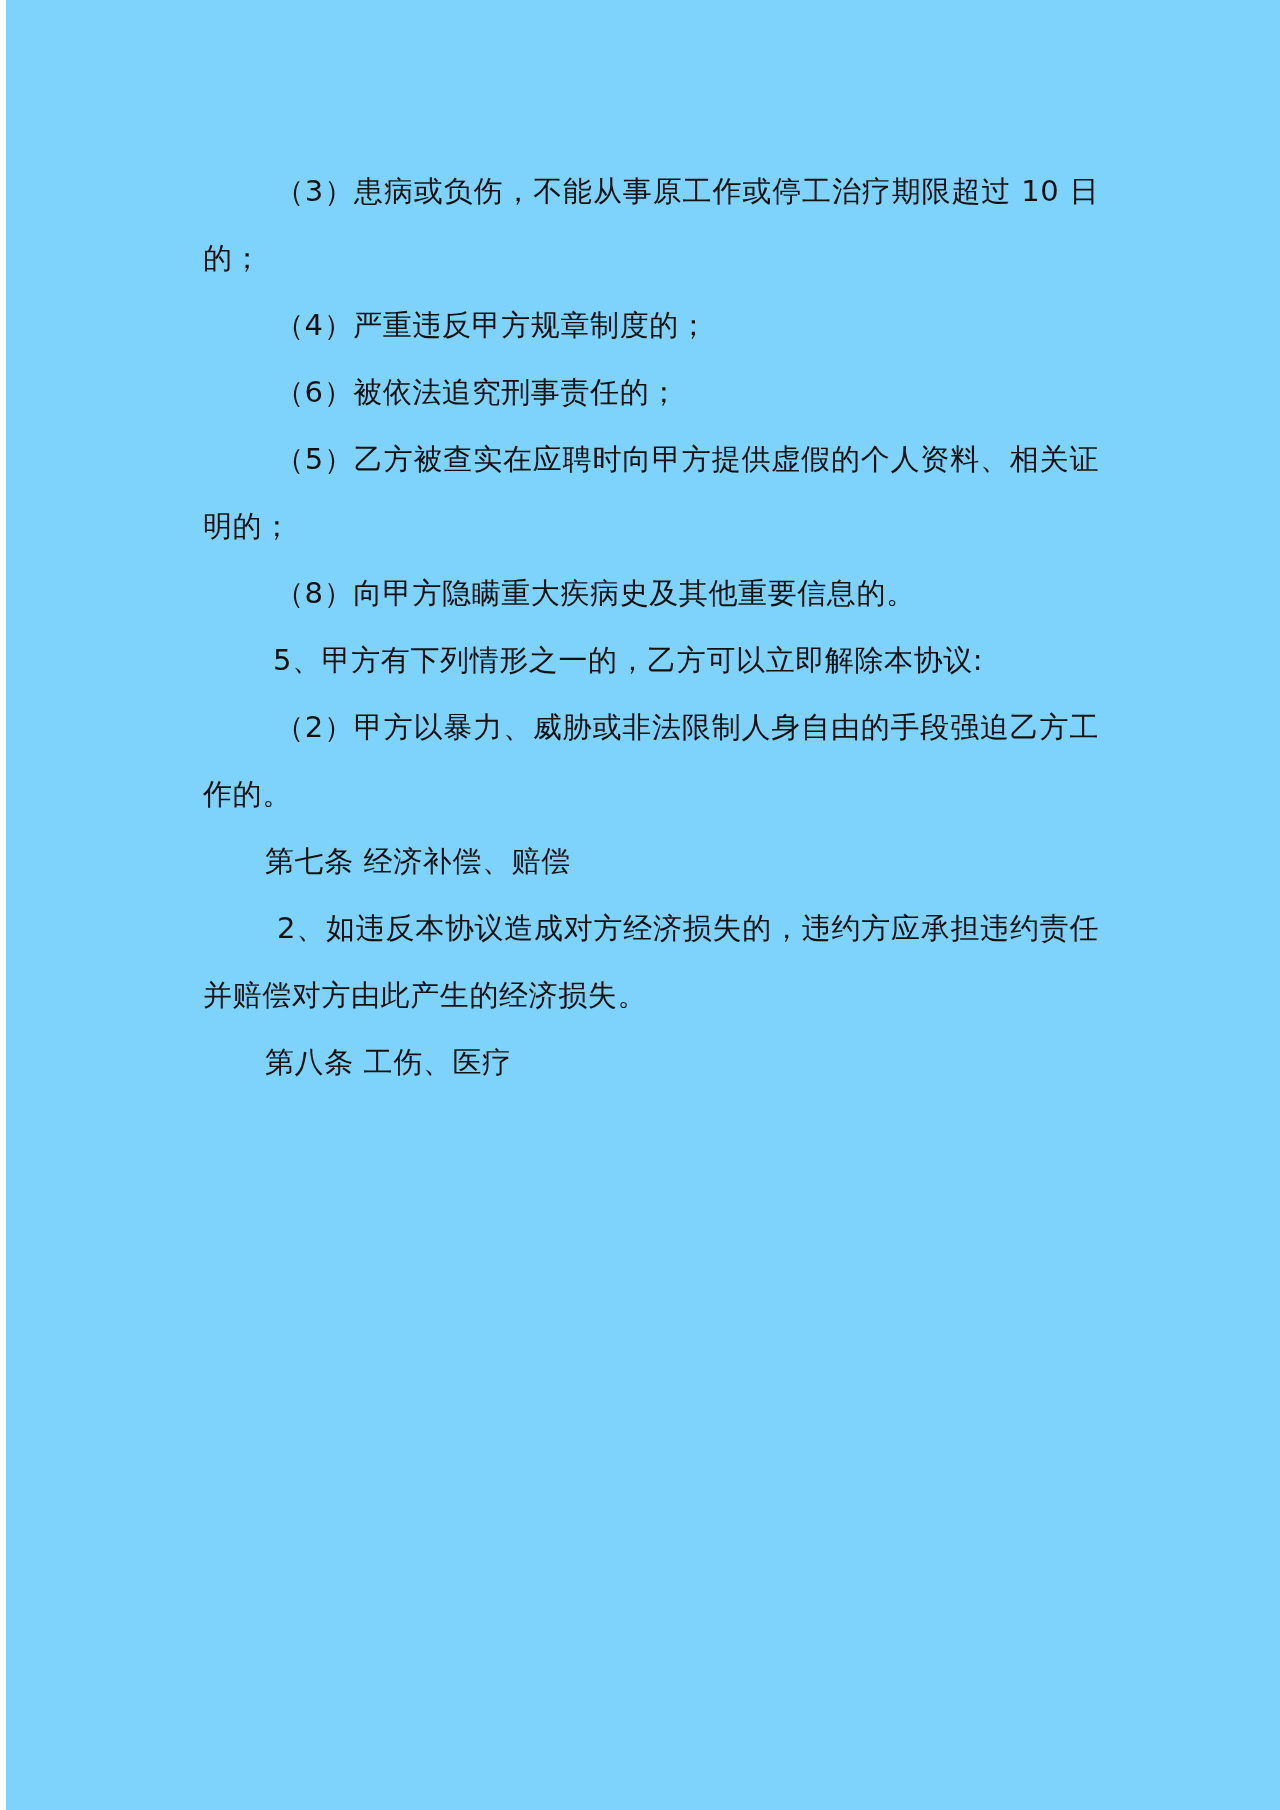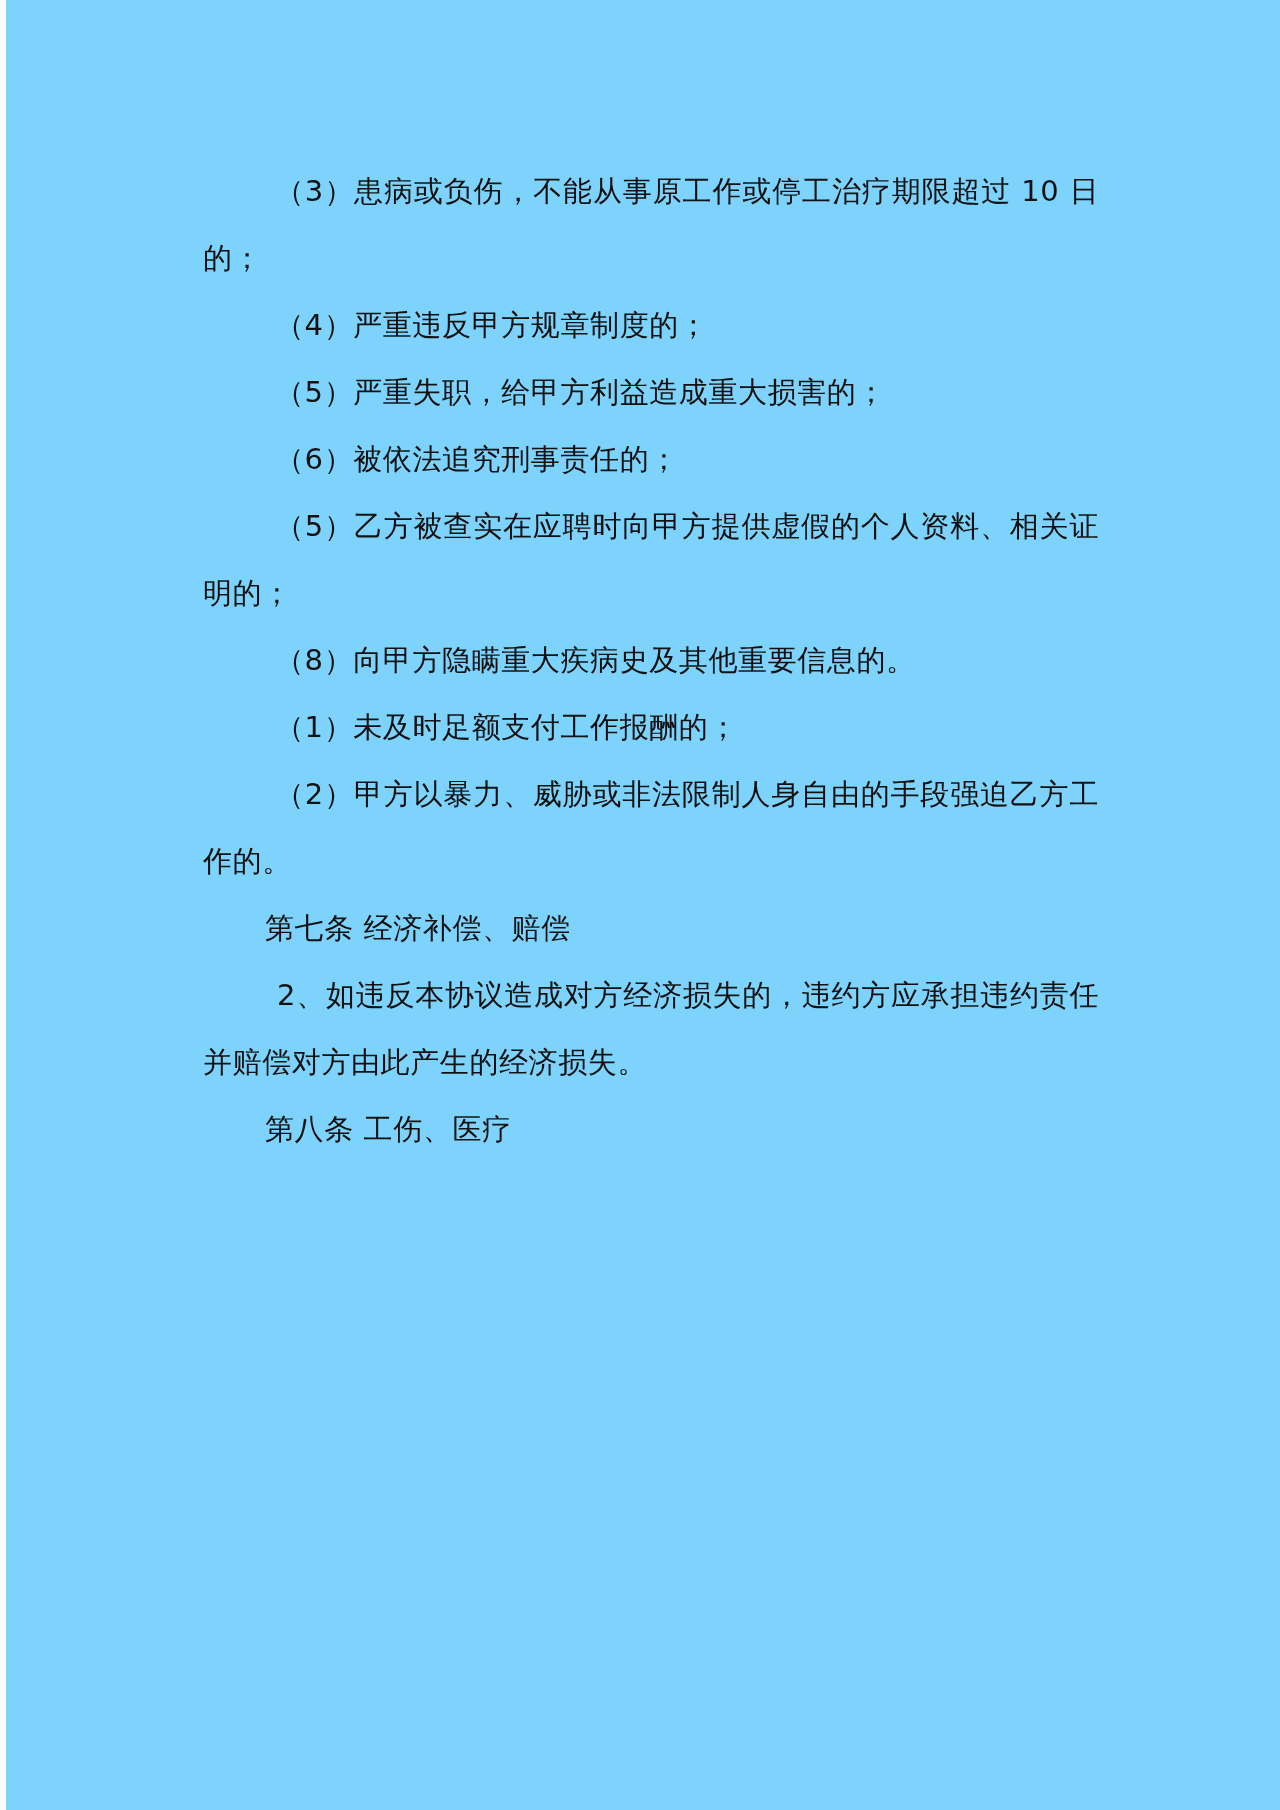--- a/index.html
+++ b/index.html
@@ -44,23 +44,22 @@
   .para.heading { text-indent: 62px; }
   .para.clause { text-indent: 74px; }
 </style>
 </head>
 <body>
 
 <div class="page">
   <div class="body-text">
     <p class="para indent">（3）患病或负伤，不能从事原工作或停工治疗期限超过 10 日的；</p>
     <p class="para indent">（4）严重违反甲方规章制度的；</p>
-    <p class="para indent">（5）严重失职，给甲方利益造成重大损害的；</p>
     <p class="para indent">（6）被依法追究刑事责任的；</p>
     <p class="para indent">（5）乙方被查实在应聘时向甲方提供虚假的个人资料、相关证明的；</p>
     <p class="para indent">（8）向甲方隐瞒重大疾病史及其他重要信息的。</p>
-    <p class="para indent">（1）未及时足额支付工作报酬的；</p>
+    <p class="para indent-num">5、甲方有下列情形之一的，乙方可以立即解除本协议:</p>
     <p class="para indent">（2）甲方以暴力、威胁或非法限制人身自由的手段强迫乙方工作的。</p>
     <p class="para heading">第七条  经济补偿、赔偿</p>
     <p class="para clause">2、如违反本协议造成对方经济损失的，违约方应承担违约责任并赔偿对方由此产生的经济损失。</p>
     <p class="para heading">第八条  工伤、医疗</p>
   </div>
 </div>
 
 </body></html>

